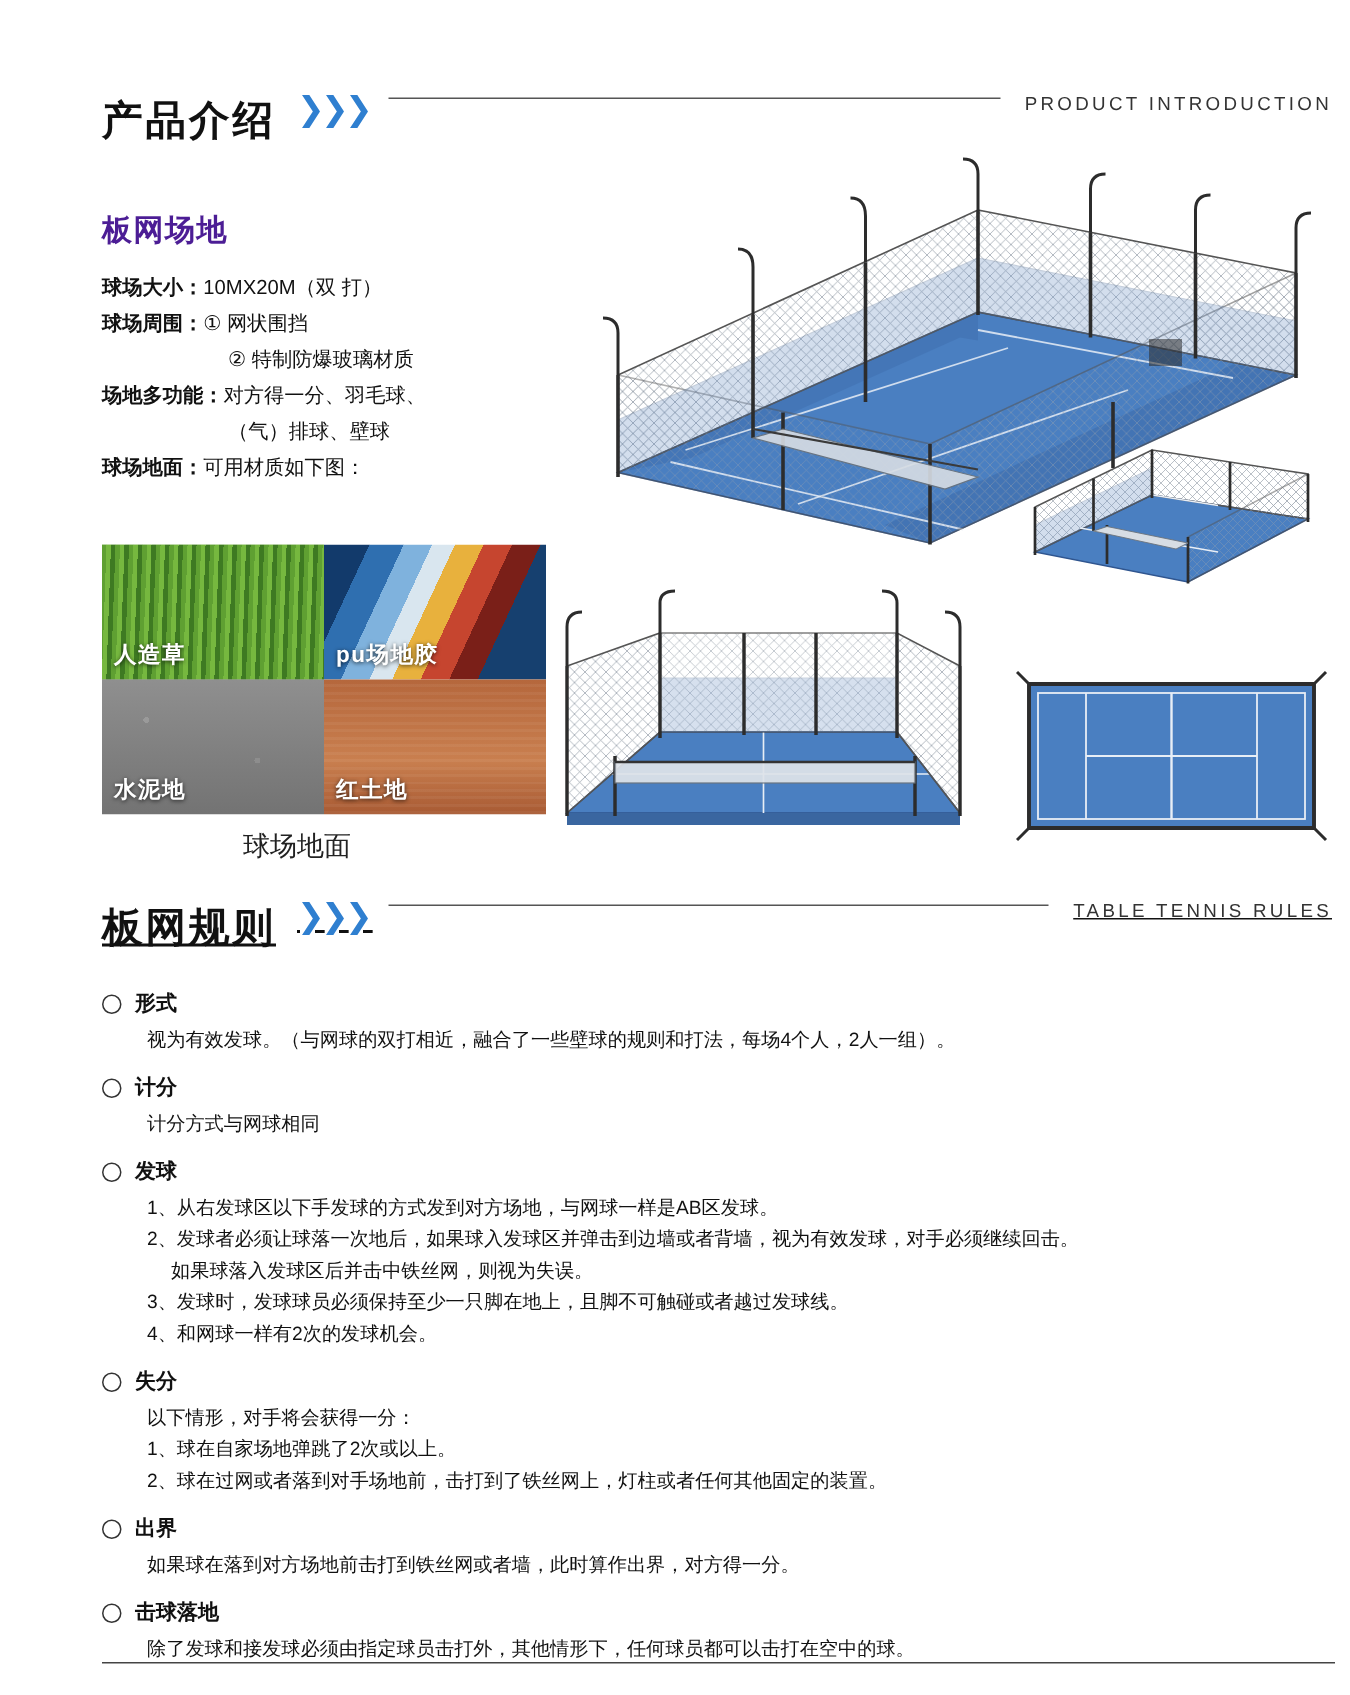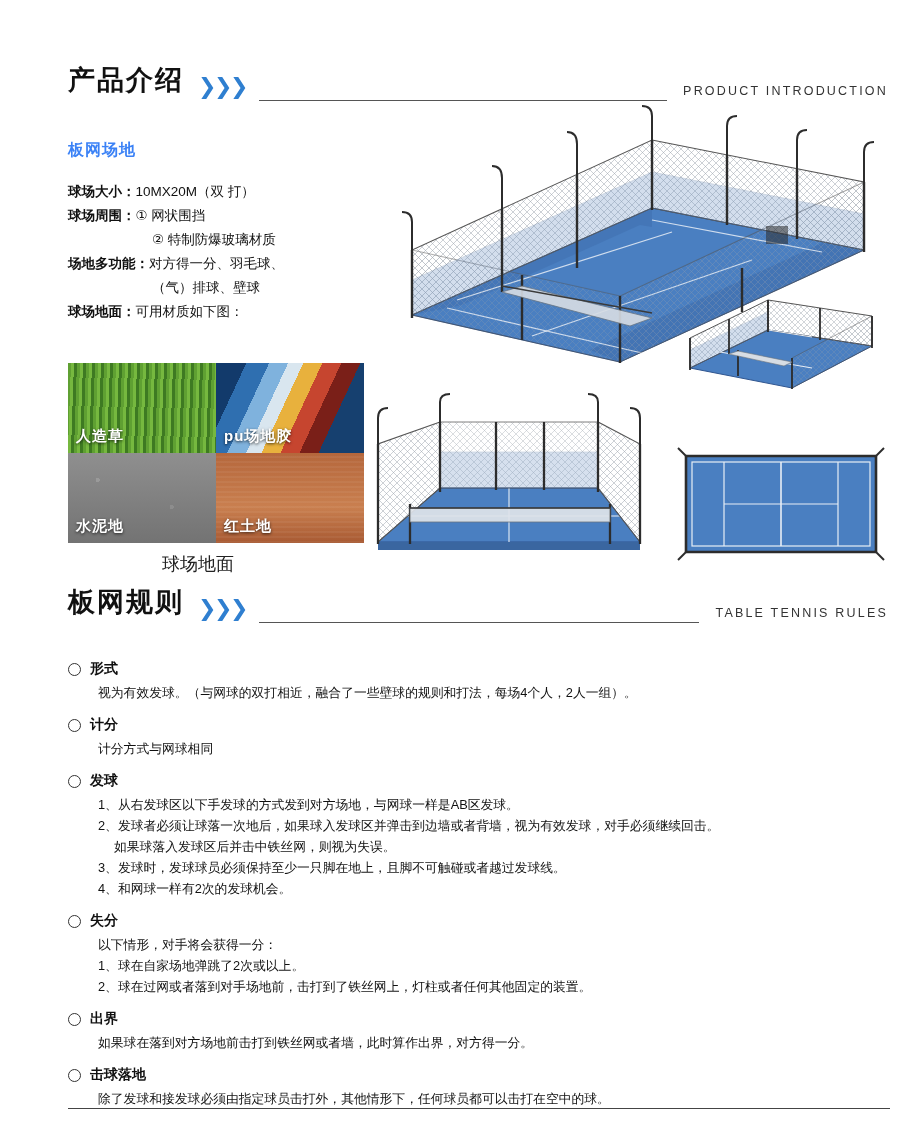--- a/index.html
+++ b/index.html
@@ -7,40 +7,40 @@
     width:900px;height:1130px;
     background:#ffffff;
     font-family:"Liberation Sans","DejaVu Sans",sans-serif;
     color:#111;
     position:relative;
     overflow:hidden;
   }
   .page{position:relative;width:900px;height:1130px;}
 
   
-  .sec-head{position:absolute;display:flex;align-items:flex-end;width:820px;left:68px;}
+  .sec-head{position:absolute;display:flex;align-items:flex-start;width:820px;left:68px;}
   .sec-title{
     font-size:27px;font-weight:bold;letter-spacing:2px;color:#111;
     white-space:nowrap;
   }
   .chev{display:flex;margin-left:14px;gap:3px;}
   .chev span{
     display:inline-block;width:13px;height:22px;
     color:#2f7fd0;font-size:22px;line-height:22px;font-weight:bold;
   }
   .sec-rule{flex:1;height:1px;background:#555;margin:0 16px;position:relative;top:3px;}
   .sec-en{
     font-size:12.5px;letter-spacing:2.2px;color:#333;white-space:nowrap;
     font-weight:500;
   }
 
   
   .sub-title{
     position:absolute;left:68px;top:140px;
-    font-size:16px;font-weight:bold;letter-spacing:1px;color:#3b82f6;
+    font-size:20px;font-weight:bold;letter-spacing:1px;color:#4c1d95;
   }
   .spec-list{position:absolute;left:68px;top:180px;width:300px;font-size:13.5px;line-height:24px;color:#111;}
   .spec-row{display:flex;text-align:center;}
   .spec-label{font-weight:bold;white-space:nowrap;}
   .spec-val{white-space:nowrap;}
   .spec-indent{padding-left:84px;}
   .spec-indent2{padding-left:84px;}
 
   
   .mat-grid{
@@ -290,21 +290,21 @@
       </g>
       <g stroke="#2c2c2c" stroke-width="2" fill="none">
         <path d="M14 16 L6 8"></path>
           <path d="M204 16 L212 8"></path>
         <path d="M14 112 L6 120"></path>
           <path d="M204 112 L212 120"></path>
       </g>
     </svg>
   </div>
 
-  <div class="sec-head" style="top:584px;">
+  <div class="sec-head" style="top:600px;text-decoration:underline;">
     <div class="sec-title">板网规则</div>
     <div class="chev">
       <span>❯</span>
       <span>❯</span>
       <span>❯</span>
     </div>
     <div class="sec-rule"></div>
     <div class="sec-en">TABLE TENNIS RULES</div>
   </div>
 

